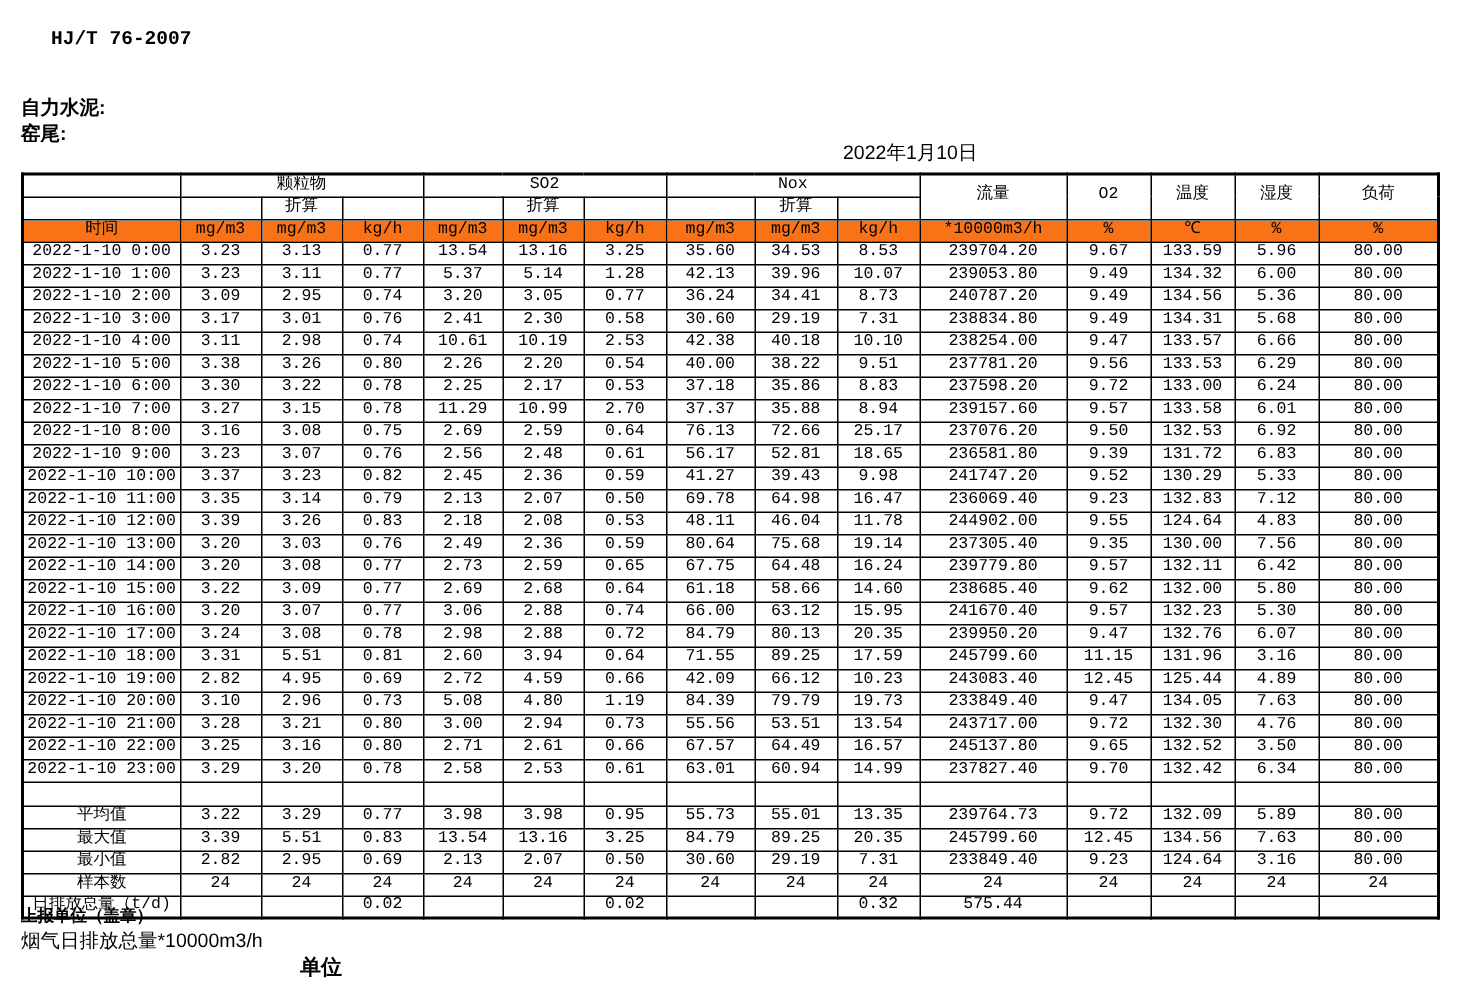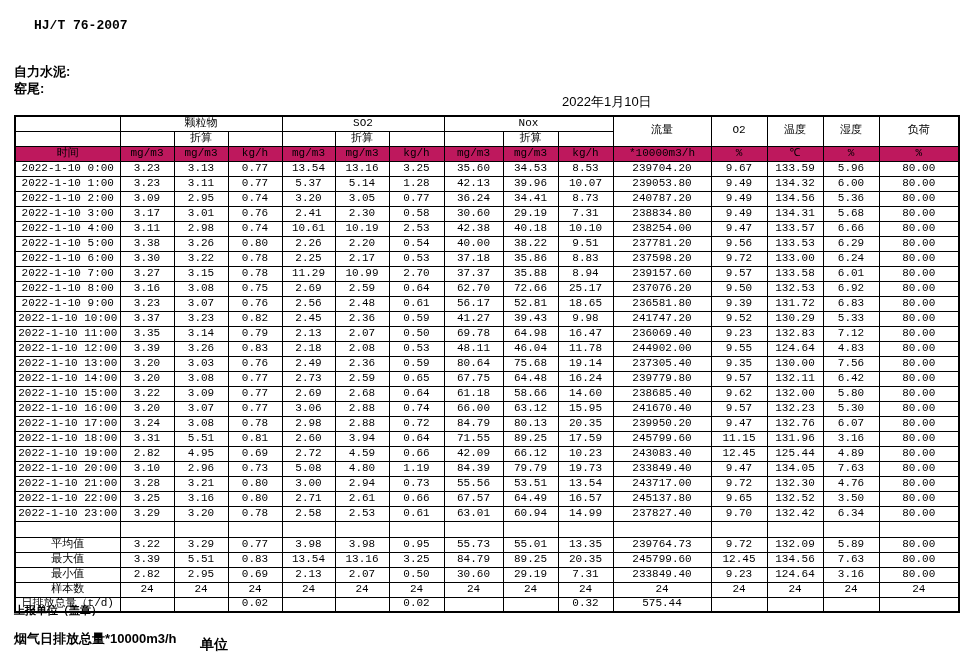--- a/index.html
+++ b/index.html
@@ -25,23 +25,23 @@
     border:1px solid #000; padding:0; margin:0;
     text-align:center; vertical-align:middle;
     font-family:"Liberation Mono","DejaVu Sans Mono",monospace;
     font-size:11px; line-height:1.05;
     overflow:hidden; white-space:nowrap;
   }
   td.cjk { font-family:"Liberation Sans","DejaVu Sans",sans-serif; font-size:12px; }
   tr.hrow { height:15px; }
   tr.drow { height:15px; }
   tr.sprow { height:16px; }
-  td.grn { background:#be185d; }
+  td.grn { background:#f97316; }
   td.lbl { text-align:left; padding-left:3px; font-family:"Liberation Sans","DejaVu Sans",sans-serif; font-size:12px; }
-  .note { position:absolute; left:14px; top:618px; font-size:13px; font-weight:bold;margin-top:12px; }
+  .note { position:absolute; left:14px; top:618px; font-size:13px; font-weight:normal; }
   .report-unit { position:absolute; left:14px; top:603px; font-size:11px; font-weight:bold; }
   .unit-label { position:absolute; left:200px; top:636px; font-size:14px; font-weight:bold; }
 </style>
 </head>
 <body>
 
 <div class="page">
 
   <div class="doc-code">HJ/T  76-2007</div>
   <div class="company">自力水泥:</div>
@@ -246,21 +246,21 @@
           <td>80.00</td>
         </tr>
         <tr class="drow">
           <td>2022-1-10 8:00</td>
           <td>3.16</td>
           <td>3.08</td>
           <td>0.75</td>
           <td>2.69</td>
           <td>2.59</td>
           <td>0.64</td>
-          <td>62.70</td>
+          <td>76.13</td>
           <td>72.66</td>
           <td>25.17</td>
           <td>237076.20</td>
           <td>9.50</td>
           <td>132.53</td>
           <td>6.92</td>
           <td>80.00</td>
         </tr>
         <tr class="drow">
           <td>2022-1-10 9:00</td>

